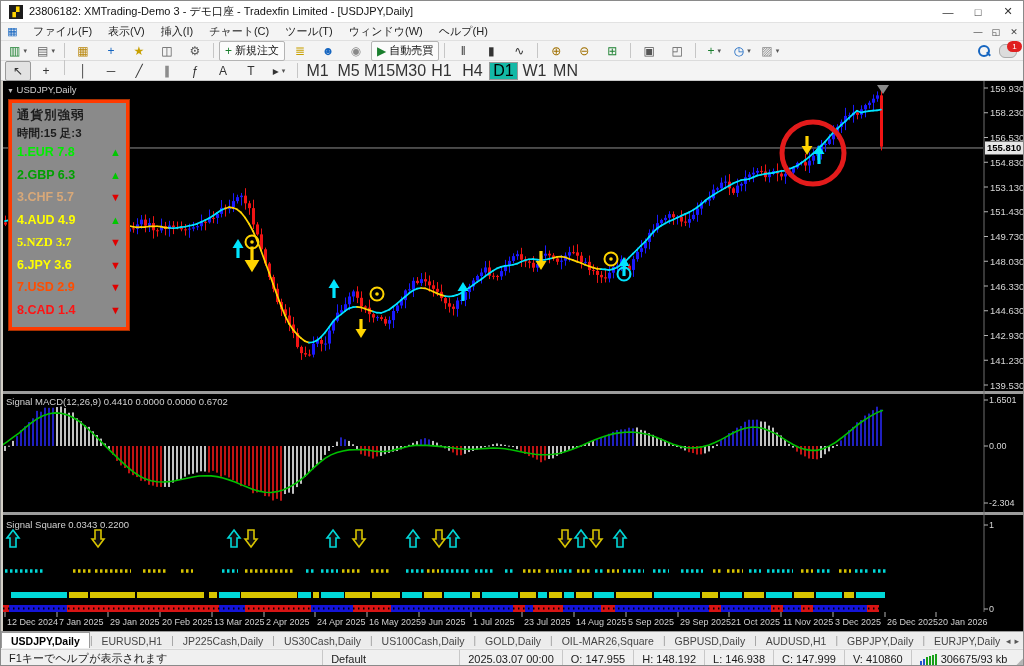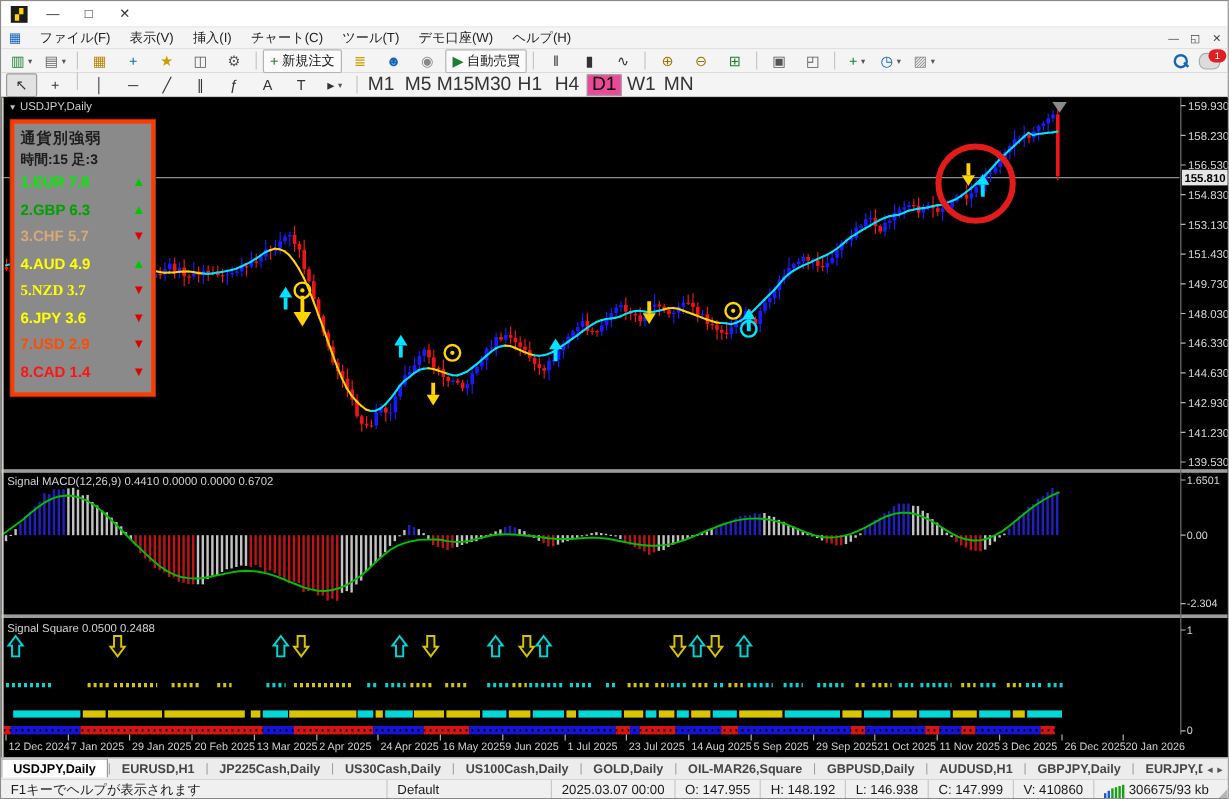--- a/index.html
+++ b/index.html
@@ -19,21 +19,21 @@
   
   #toolbar1{position:absolute;top:40px;left:0;width:100%;height:20px;background:#f4f4f4;display:flex;align-items:center;border-bottom:1px solid #dcdcdc;box-sizing:border-box;padding-left:3px;}
   #toolbar2{position:absolute;top:60px;left:0;width:100%;height:20px;background:#f4f4f4;display:flex;align-items:center;border-bottom:1px solid #c8c8c8;box-sizing:border-box;padding-left:3px;}
   .tbtn{min-width:20px;height:18px;display:inline-flex;align-items:center;justify-content:center;font-size:12px;margin:0 1px;border:1px solid transparent;border-radius:2px;gap:3px;padding:0 2px;}
   .tbtn.bordered{border:1px solid #b4b4b4;background:#fbfbfb;padding:0 5px;}
   .tbtn .lbl{font-size:11px;color:#111;}
   .tbtn .caret{font-size:7px;color:#555;}
   .tbtn.active{background:#e2e2e2;border:1px solid #9a9a9a;}
   .tsep{display:inline-block;width:1px;height:15px;background:#c6c6c6;margin:0 4px;}
   .tf{width:27px;height:16px;display:inline-flex;align-items:center;justify-content:center;font-size:16px;color:#333;margin:0 1px;border:1px solid transparent;}
-  .tf.active{background:#ec4899;border:1px solid #9a9a9a;color:#000;}
+  .tf.active{background:#14b8a6;border:1px solid #9a9a9a;color:#000;}
   #tbright{margin-left:auto;display:flex;align-items:center;margin-right:6px;gap:8px;}
   .mag{position:relative;width:14px;height:14px;}
   .mag .ring{position:absolute;left:1px;top:1px;width:8px;height:8px;border:2px solid #1565c0;border-radius:50%;}
   .mag .tail{position:absolute;left:9px;top:9px;width:5px;height:2px;background:#1565c0;transform:rotate(45deg);}
   .bubble{position:relative;width:16px;height:12px;background:#dcdcdc;border:1px solid #aaa;border-radius:6px;}
   .badge{position:absolute;right:-6px;top:-4px;min-width:11px;height:11px;background:#e02020;color:#fff;border-radius:6px;font-size:8px;display:flex;align-items:center;justify-content:center;padding:0 2px;}
   
   #chartarea{position:absolute;top:80px;left:0;width:1024px;height:550px;background:#000;}
   #chartsvg{position:absolute;left:0;top:0;}
   #symbolLabel{position:absolute;left:6px;top:3px;color:#cfcfcf;font-size:9.5px;}
@@ -41,49 +41,50 @@
   #macdLabel{position:absolute;left:5px;top:315px;color:#d2d2d2;font-size:9.5px;}
   #squareLabel{position:absolute;left:5px;top:438px;color:#d2d2d2;font-size:9.5px;}
   #strength{position:absolute;left:8px;top:19px;width:104px;background:#8a8a8a;border:3px solid #ff3a00;box-shadow:0 0 0 1px #a83000;padding:4px 5px 6px 5px;}
   #strength .st-title{color:#1c1c1c;font-size:12.5px;font-weight:bold;letter-spacing:1px;}
   #strength .st-sub{color:#1c1c1c;font-size:11.5px;font-weight:bold;margin-top:2px;}
   .strow{display:flex;align-items:center;height:22.5px;font-size:12.5px;font-weight:bold;}
   .strow .tri{margin-left:auto;font-size:11px;}
   
   #tabbar{position:absolute;top:630px;left:0;width:1024px;height:17px;background:#ececec;border-top:1px solid #9a9a9a;display:flex;align-items:flex-end;box-sizing:border-box;}
   #tabs{display:flex;align-items:flex-end;flex:1;overflow:hidden;height:100%;}
-  .tab{font-size:10.5px;color:#444;padding:2px 9px 1px 9px;white-space:nowrap;font-weight:bold;}
+  .tab{font-size:10.5px;color:#444;padding:2px 9px 1px 9px;white-space:nowrap;}
   .tab.active{background:#fff;border:1px solid #9a9a9a;border-bottom:none;color:#000;font-weight:bold;margin-top:0;}
   .tabsep{color:#999;font-size:10px;padding-bottom:2px;}
   .tabscroll{display:flex;gap:4px;padding:0 6px 2px 4px;font-size:9px;color:#555;}
   
   #statusbar{position:absolute;top:648px;left:0;width:1024px;height:18px;background:#f0f0f0;border-top:1px solid #d6d6d6;display:flex;align-items:stretch;box-sizing:border-box;font-size:11px;color:#1a1a1a;}
   .seg{display:flex;align-items:center;padding:0 8px;border-left:1px solid #c8c8c8;white-space:nowrap;gap:4px;}
   .seg.first{flex:1;border-left:none;}
   .sigbars{display:flex;align-items:flex-end;gap:1px;height:12px;}
   .sigbars i{display:block;width:2px;}
   .grip{color:#b5b5b5;font-size:10px;padding-right:2px;display:flex;align-items:flex-end;}
 </style>
 </head>
 <body>
 
 <div id="app">
 
   <div id="titlebar">
     <span class="appicon">▞</span>
+    <span id="title">23806182: XMTrading-Demo 3 - デモ口座 - Tradexfin Limited - [USDJPY,Daily]</span>
     <span class="wbtns">
       <span class="wbtn">—</span>
       <span class="wbtn">□</span>
       <span class="wbtn">✕</span>
     </span>
   </div>
 
   <div id="menubar">
     <span class="mdiicon">▦</span>
-    <span id="menuitems"><span class="mitem">ファイル(F)</span><span class="mitem">表示(V)</span><span class="mitem">挿入(I)</span><span class="mitem">チャート(C)</span><span class="mitem">ツール(T)</span><span class="mitem">デモ口座(W)</span><span class="mitem">ヘルプ(H)</span></span>
+    <span id="menuitems"><span class="mitem">ファイル(F)</span><span class="mitem">表示(V)</span><span class="mitem">挿入(I)</span><span class="mitem">チャート(C)</span><span class="mitem">ツール(T)</span><span class="mitem">ウィンドウ(W)</span><span class="mitem">ヘルプ(H)</span></span>
     <span class="mdibtns">
       <span class="mdibtn">—</span>
       <span class="mdibtn">◱</span>
       <span class="mdibtn">✕</span>
     </span>
   </div>
 
   <div id="toolbar1">
       <div class="tbtn">
         <span style="color: rgb(26, 127, 46);">▥</span>
@@ -1348,21 +1349,21 @@
             <span style="color: rgb(255, 77, 0); text-align: right;">7.USD 2.9</span>
             <span class="tri" style="color: rgb(224, 0, 0);">▼</span>
           </div>
           <div class="strow">
             <span style="color: rgb(255, 20, 20);">8.CAD 1.4</span>
             <span class="tri" style="color: rgb(224, 0, 0);">▼</span>
           </div>
         </div>
     </div>
     <div id="macdLabel">Signal MACD(12,26,9) 0.4410 0.0000 0.0000 0.6702</div>
-    <div id="squareLabel">Signal Square 0.0500 0.2488</div>
+    <div id="squareLabel">Signal Square 0.0343 0.2200</div>
   </div>
 
   <div id="tabbar">
     <div id="tabs">
         <span class="tab active">USDJPY,Daily</span>
         <span class="tabsep">|</span>
         <span class="tab">EURUSD,H1</span>
         <span class="tabsep">|</span>
         <span class="tab">JP225Cash,Daily</span>
         <span class="tabsep">|</span>

